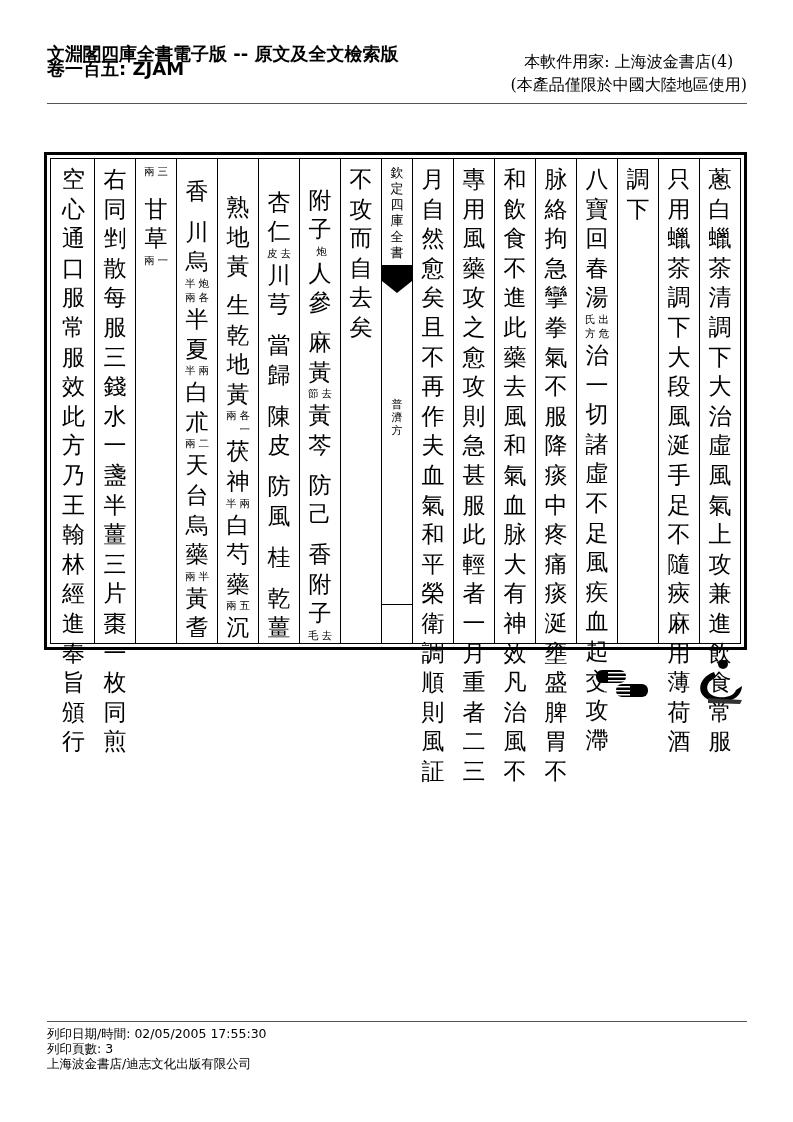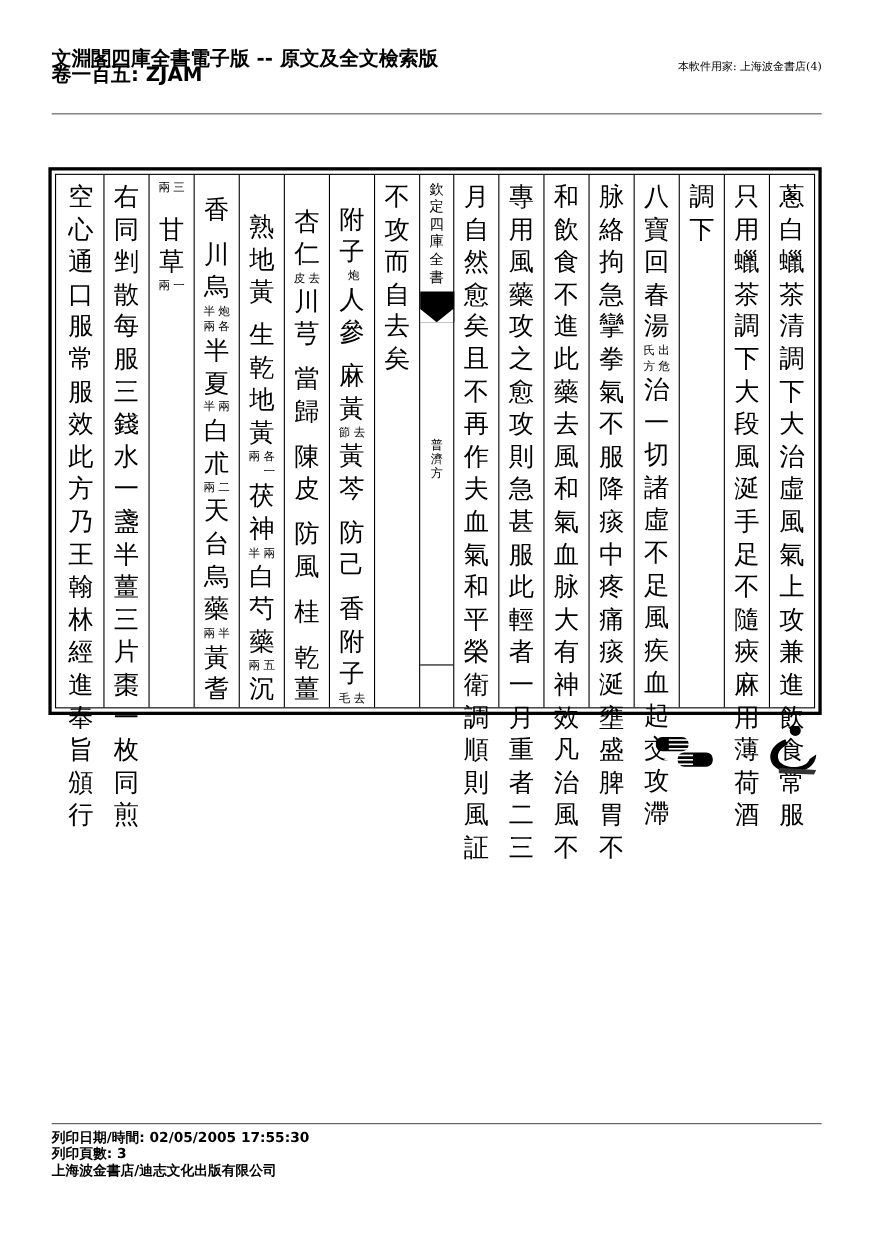--- a/index.html
+++ b/index.html
@@ -2,21 +2,21 @@
 <html><head>
 <meta charset="utf-8">
 <style>
   html, body { margin:0; padding:0; background:#ffffff; }
   body { width:793px; height:1122px; position:relative; overflow:hidden;
          font-family:"DejaVu Serif","Liberation Serif",serif; color:#000; }
 
   .hdr-left { position:absolute; left:47px; top:46px; font-family:"DejaVu Sans","Liberation Sans",sans-serif;
               font-weight:bold; font-size:18px; line-height:15px; }
   .hdr-right { position:absolute; right:46px; top:50px; font-family:"DejaVu Serif","Liberation Serif",serif;
-               font-size:10px; line-height:23px; text-align:center; }
+               font-size:16px; line-height:23px; text-align:center; }
   .hdr-rule { position:absolute; left:47px; right:46px; top:103px; height:0; border-top:1.5px solid #555; }
 
   .frame { position:absolute; left:44px; top:152px; width:703px; height:498px;
            border:3px solid #000; box-sizing:border-box; }
   .frame-inner { position:absolute; left:3px; top:3px; right:3px; bottom:3px;
                  border:1px solid #000; display:flex; flex-direction:row-reverse; }
 
   .col { position:relative; width:41px; border-left:1px solid #000; box-sizing:border-box;
          display:flex; flex-direction:column; align-items:center; padding-top:6px; }
   .col:first-child { border-left:1px solid #000; }
@@ -33,31 +33,32 @@
   .banner .fish { width:31px; height:28px; margin-top:4px; position:relative; background:#000; }
   .banner .fish::after { content:""; position:absolute; left:0; bottom:0; width:0; height:0;
         border-left:15.5px solid #fff; border-right:15.5px solid #fff; border-top:12px solid transparent; }
   .banner .bn-sub { margin-top:105px; font-size:11px; line-height:13px; display:flex; flex-direction:column; align-items:center; }
   .banner .bn-line { position:absolute; left:0; right:0; top:445px; border-top:1px solid #000; }
 
   .logo { position:absolute; left:596px; top:660px; width:150px; height:46px; }
 
   .ftr-rule { position:absolute; left:47px; right:46px; top:1021px; border-top:1.5px solid #555; }
   .ftr { position:absolute; left:47px; top:1026px; font-family:"DejaVu Sans","Liberation Sans",sans-serif;
-         font-weight:bold; font-size:12.5px; line-height:15px; }
+         font-weight:normal; font-size:12.5px; line-height:15px; }
 </style>
 </head>
 <body>
 
 <div class="hdr-left">
   <div>文淵閣四庫全書電子版 -- 原文及全文檢索版</div>
   <div>卷一百五: ZJAM</div>
 </div>
 <div class="hdr-right">
   <div>本軟件用家: 上海波金書店(4)</div>
+  <div>(本產品僅限於中國大陸地區使用)</div>
 </div>
 <div class="hdr-rule"></div>
 
 <div class="frame">
   <div class="frame-inner" id="cols">
       <div class="col">
         <div class="ch">蔥</div>
         <div class="ch">白</div>
         <div class="ch">蠟</div>
         <div class="ch">茶</div>

